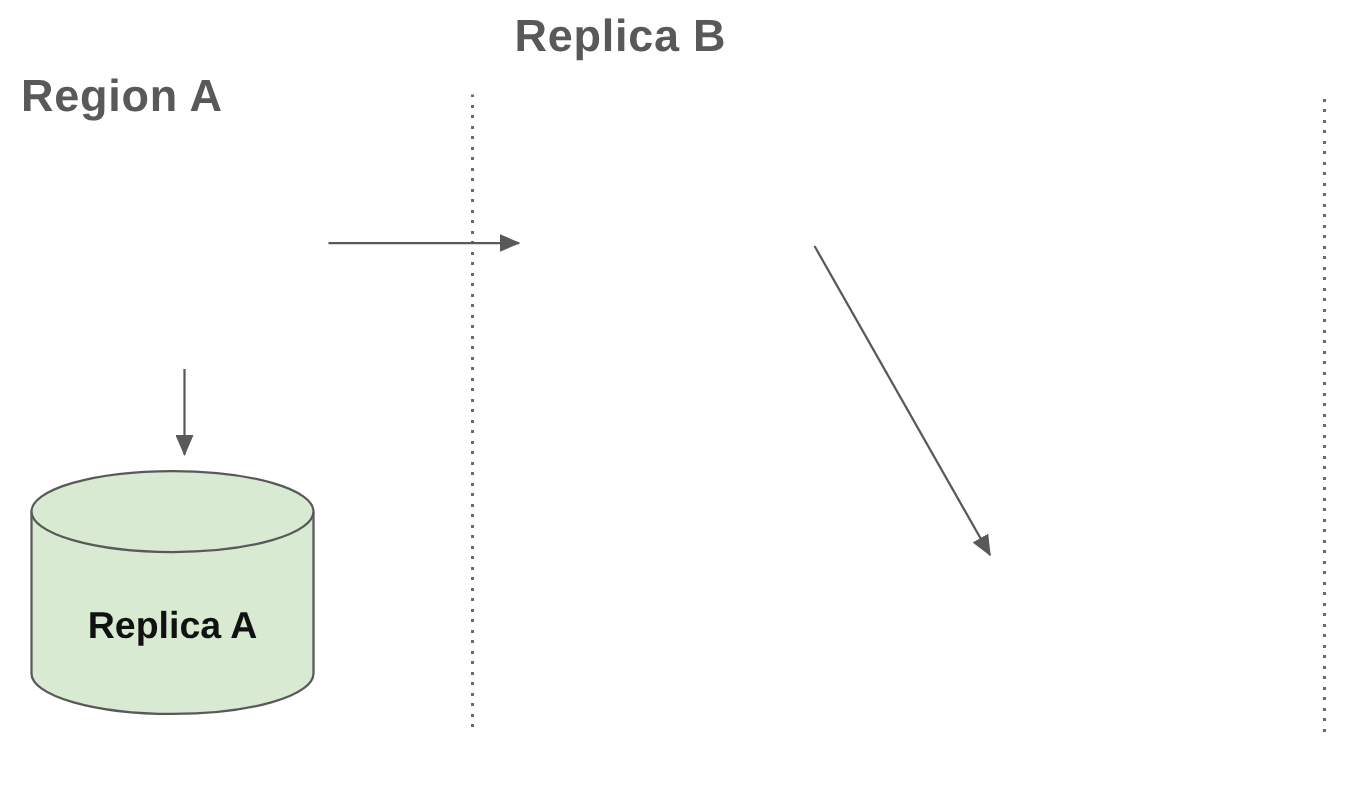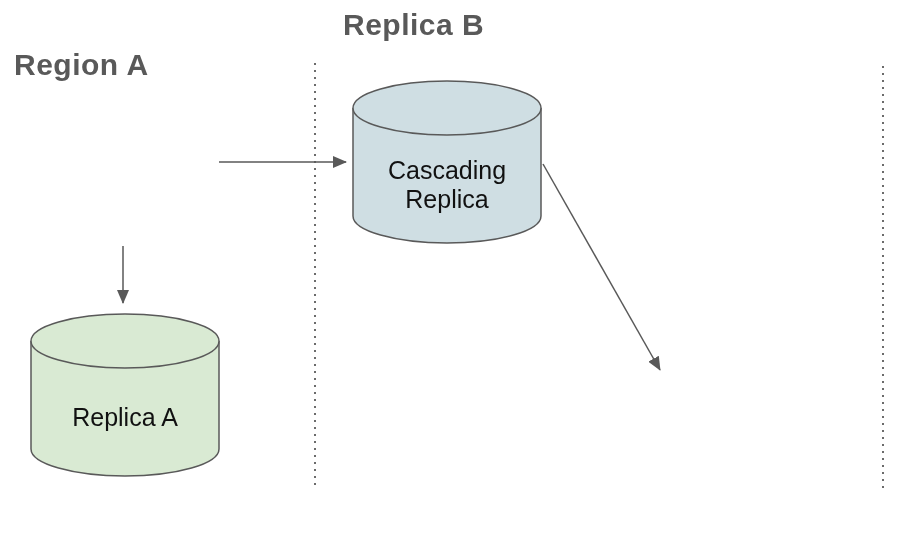--- a/index.html
+++ b/index.html
@@ -60,29 +60,22 @@
       <marker id="arrowhead" markerUnits="userSpaceOnUse" markerWidth="15" markerHeight="12" refX="13" refY="6" orient="auto">
         <path d="M0,0 L14,6 L0,12 Z" fill="#595959"></path>
       </marker>
     </defs>
     <line class="edge" x1="219" y1="162" x2="346" y2="162" marker-end="url(#arrowhead)"></line>
     <line class="edge" x1="123" y1="246" x2="123" y2="303" marker-end="url(#arrowhead)"></line>
     <line class="edge" x1="543" y1="164" x2="660" y2="370" marker-end="url(#arrowhead)"></line>
   </svg>
 
 
-  <div class="node" style="left:352px; top:80px;">
-    <svg width="190" height="165" viewBox="0 0 190 165">
-      <path class="cyl-body" d="M1,28 L1,136 A94,27 0 0 0 189,136 L189,28" fill="#cfdee3"></path>
-      <ellipse class="cyl-top" cx="95" cy="28" rx="94" ry="27" fill="#cfdee3"></ellipse>
-    </svg>
-    <div class="node-label">Cascading Replica</div>
-  </div>
 
-  <div class="node" style="left:30px; top:313px;">
+  <div class="node" style="left:20px; top:313px;font-weight:bold;">
     <svg width="190" height="165" viewBox="0 0 190 165">
       <path class="cyl-body" d="M1,28 L1,136 A94,27 0 0 0 189,136 L189,28" fill="#d9ead3"></path>
       <ellipse class="cyl-top" cx="95" cy="28" rx="94" ry="27" fill="#d9ead3"></ellipse>
     </svg>
     <div class="node-label">Replica A</div>
   </div>
 
 
 </div>
 

